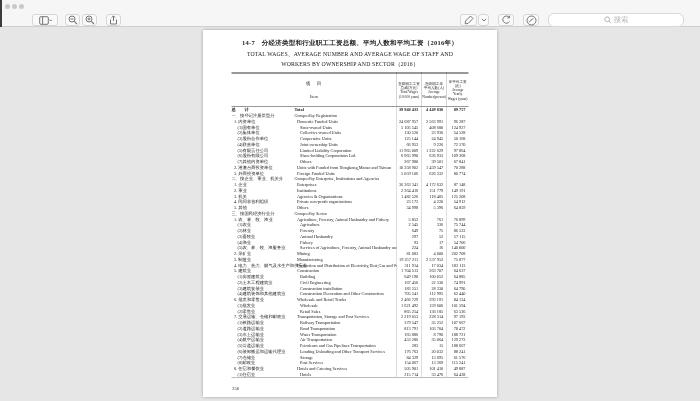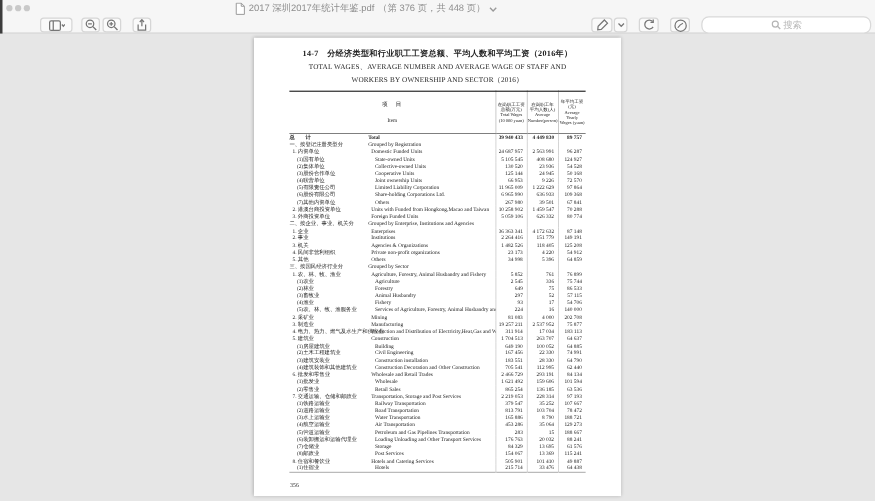--- a/index.html
+++ b/index.html
@@ -7,21 +7,21 @@
           font-family:"Liberation Sans", sans-serif;}
   
   .chrome{position:absolute;top:0;left:0;width:700px;height:27px;background:#f6f6f6;
           border-bottom:1px solid #cfcfcf;box-sizing:border-box;}
   .edge-sliver{position:absolute;left:0;top:0;width:2px;height:27px;background:#3c3c3c;}
   .titlebar{position:relative;height:13px;}
   .traffic{position:absolute;left:5px;top:4px;display:flex;gap:2px;}
   .traffic span{width:5px;height:5px;border-radius:50%;background:#c9c9c9;display:block;}
   .wintitle{position:absolute;left:188px;top:2px;display:flex;align-items:center;gap:3px;
             color:#8d8d8d;font-size:7.5px;white-space:nowrap;}
-  .toolbar{position:relative;height:14px;display:flex;align-items:center;padding:0 3px 0 6px;box-sizing:border-box;margin-left:26px;}
+  .toolbar{position:relative;height:14px;display:flex;align-items:center;padding:0 16px 0 6px;box-sizing:border-box;margin-left:26px;}
   .btn{height:12px;border:1px solid #d6d6d6;background:#fafafa;border-radius:3px;
        display:flex;align-items:center;justify-content:center;box-sizing:border-box;}
   .btn svg{display:block;}
   .grp{display:flex;align-items:center;}
   .right{margin-left:auto;display:flex;align-items:center;}
   .searchfield{width:134px;height:12px;border:1px solid #d9d9d9;border-radius:6px;background:#fff;
                display:flex;align-items:center;justify-content:center;gap:2px;color:#b5b5b5;font-size:7.5px;}
   
   .content{position:absolute;top:27px;left:0;width:700px;height:374px;background:#e6e6e6;}
   .page-outer{width:294px;height:367px;margin:3px auto 0;overflow:hidden;
@@ -51,31 +51,20 @@
 
 <div class="screen">
 
   <div class="chrome">
     <div class="edge-sliver"></div>
     <div class="titlebar">
       <div class="traffic">
         <span></span>
         <span></span>
         <span></span>
-      </div>
-      <div class="wintitle">
-        <svg width="8" height="10" viewBox="0 0 8 10">
-          <path d="M1 .5h4L7.5 3v6.5h-6.5z" fill="#fff" stroke="#9a9a9a" stroke-width=".8"></path>
-          <path d="M5 .5 L5 3 L7.5 3" fill="none" stroke="#9a9a9a" stroke-width=".8"></path>
-        </svg>
-        <span>2017 深圳2017年统计年鉴.pdf</span>
-        <span>（第 376 页，共 448 页）</span>
-        <svg width="7" height="5" viewBox="0 0 7 5">
-          <path d="M1 1.2 L3.5 3.8 L6 1.2" fill="none" stroke="#9a9a9a" stroke-width="1.1"></path>
-        </svg>
       </div>
     </div>
     <div class="toolbar">
       <div class="grp">
         <div class="btn" style="width:26px">
           <svg width="13" height="9" viewBox="0 0 13 9">
             <rect x=".7" y=".7" width="8.6" height="7.6" rx="1.2" fill="none" stroke="#767676" stroke-width="1"></rect>
             <line x1="3.6" y1=".7" x2="3.6" y2="8.3" stroke="#767676" stroke-width="1"></line>
             <path d="M10.5 3.6 L11.7 5 L12.9 3.6" fill="none" stroke="#767676" stroke-width="1"></path>
           </svg>

